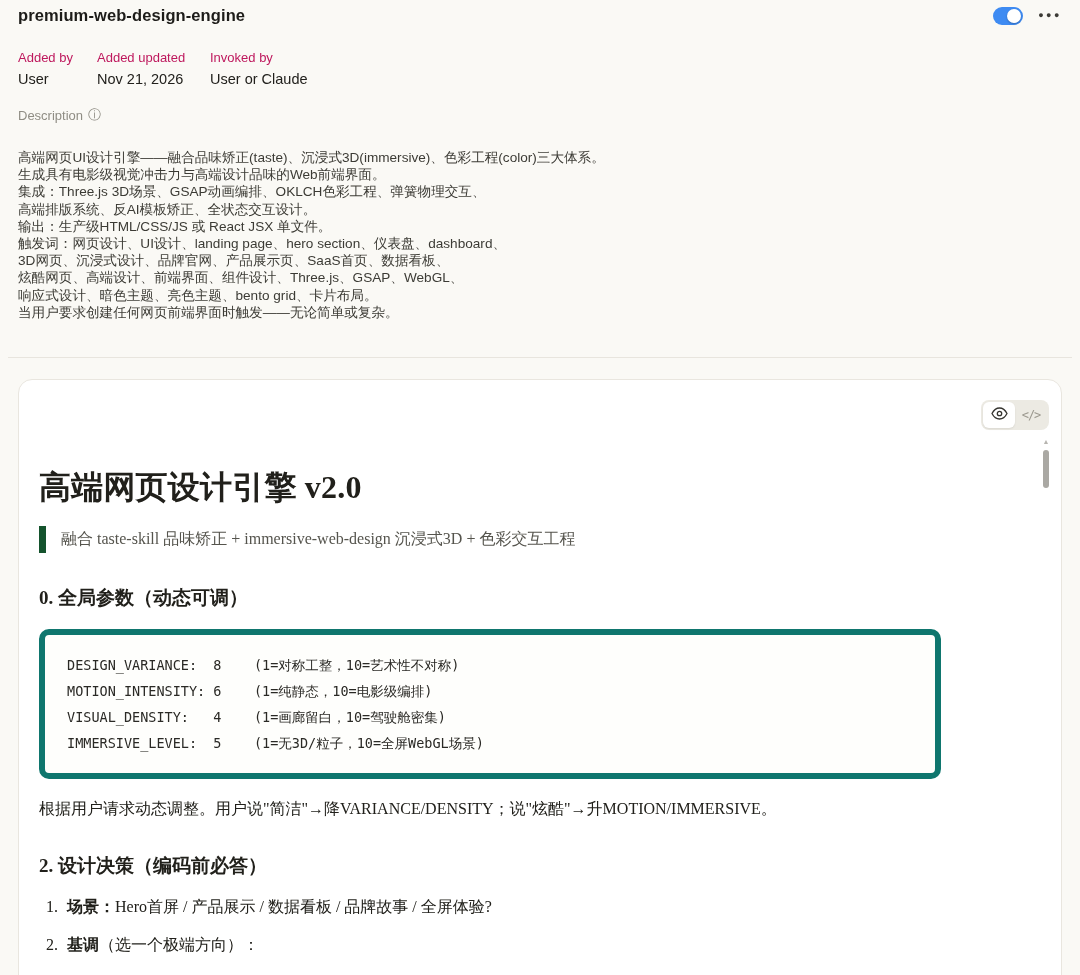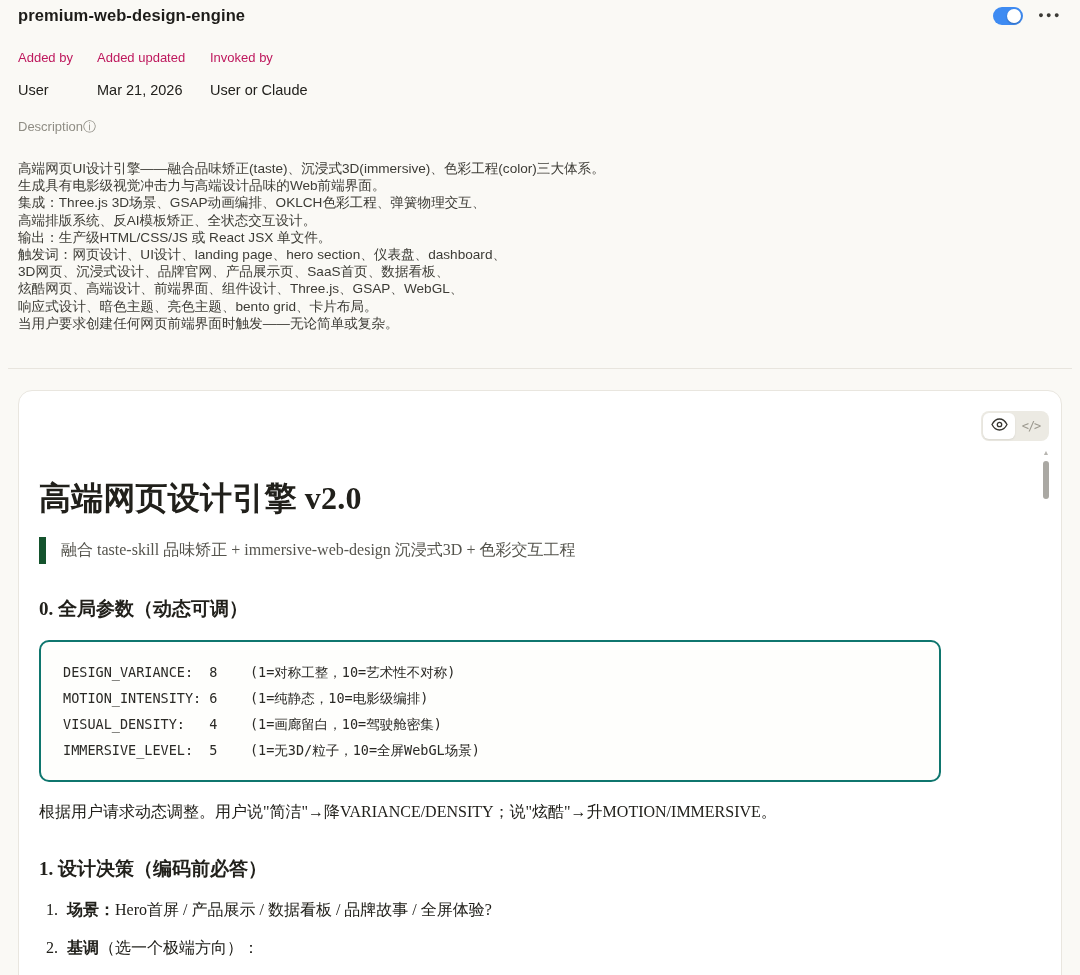--- a/index.html
+++ b/index.html
@@ -17,23 +17,23 @@
   .toggle .knob {
     position:absolute; top:2px; right:2px; width:14px; height:14px;
     background:#fff; border-radius:50%; box-shadow:0 1px 2px rgba(0,0,0,.25);
   }
   .menu-dots { font-size:9px; letter-spacing:2.5px; color:#3c3b36; cursor:pointer; line-height:1; padding:4px 0; }
 
   .meta-row { display:flex; margin-top:25px; }
   .meta-col1 { width:79px; }
   .meta-col2 { width:113px; }
   .meta-label { font-size:13px; color:#be185d; }
-  .meta-value { font-size:14.5px; color:#22211d; margin-top:17px; font-weight:500; }
+  .meta-value { font-size:14.5px; color:#22211d; margin-top:6px; font-weight:500; }
 
-  .desc-label-row { margin-top:21px; display:flex; align-items:center; }
+  .desc-label-row { margin-top:21px; display:flex; gap:5px; }
   .desc-label { font-size:13px; color:#8f8d84; }
   .info-icon { font-size:13px; color:#8f8d84; line-height:1; }
   .desc-text {
     margin-top:26px; font-size:13.6px; line-height:17.2px;
     color:#3c3b35; white-space:pre-line; max-width:960px;
   }
 
   .divider { height:1px; background:#e8e5de; margin:36px 8px 0 8px; }
 
   .preview-card {
@@ -63,21 +63,21 @@
     padding:86px 120px 40px 20px;
     color:#21201b;
   }
   .doc-h1 { font-size:32px; font-weight:700; letter-spacing:.2px; }
   .doc-quote {
     margin-top:16px; border-left:7px solid #14532d;
     padding:3px 0 3px 15px; font-size:16px; color:#55544d;
   }
   .doc-h2 { font-size:19px; font-weight:700; margin-top:32px; }
   .doc-code {
-    margin-top:18px; border:2px solid #0f766e; border-radius:10px;
+    margin-top:18px; border:6px solid #0f766e; border-radius:10px;
     background:#fefefc; padding:17px 22px;
     font-family:"DejaVu Sans Mono", monospace; font-size:13.5px;
     line-height:26px; color:#2a2925; white-space:pre;
   }
   .doc-note { margin-top:18px; font-size:16px; line-height:1.5; }
   .doc-ol { margin-top:16px; list-style:none; }
   .doc-li { display:flex; margin-bottom:15px; font-size:16px; line-height:1.45; }
   .li-num { width:21px; flex:none; margin-left:7px; }
   .doc-li strong { font-weight:700; }
   .doc-ul { list-style:none; margin:13px 0 0 12px; }
@@ -98,21 +98,21 @@
     </div>
   </div>
 
   <div class="meta-row">
     <div class="meta-col1">
       <div class="meta-label">Added by</div>
       <div class="meta-value">User</div>
     </div>
     <div class="meta-col2">
       <div class="meta-label">Added updated</div>
-      <div class="meta-value">Mar 21, 2026</div>
+      <div class="meta-value">Nov 21, 2026</div>
     </div>
     <div class="meta-col3">
       <div class="meta-label">Invoked by</div>
       <div class="meta-value">User or Claude</div>
     </div>
   </div>
 
   <div class="desc-label-row">
     <span class="desc-label">Description</span>
     <span class="info-icon">ⓘ</span>
@@ -157,21 +157,21 @@
     <div class="doc-h1">高端网页设计引擎 v2.0</div>
     <div class="doc-quote">融合 taste-skill 品味矫正 + immersive-web-design 沉浸式3D + 色彩交互工程</div>
 
     <div class="doc-h2">0. 全局参数（动态可调）</div>
     <pre class="doc-code">DESIGN_VARIANCE:  8    (1=对称工整，10=艺术性不对称)
 MOTION_INTENSITY: 6    (1=纯静态，10=电影级编排)
 VISUAL_DENSITY:   4    (1=画廊留白，10=驾驶舱密集)
 IMMERSIVE_LEVEL:  5    (1=无3D/粒子，10=全屏WebGL场景)</pre>
     <div class="doc-note">根据用户请求动态调整。用户说"简洁"→降VARIANCE/DENSITY；说"炫酷"→升MOTION/IMMERSIVE。</div>
 
-    <div class="doc-h2">1. 设计决策（编码前必答）</div>
+    <div class="doc-h2">2. 设计决策（编码前必答）</div>
     <ol class="doc-ol">
       <li class="doc-li">
         <span class="li-num">1.</span>
         <span><strong>场景：</strong><span>Hero首屏 / 产品展示 / 数据看板 / 品牌故事 / 全屏体验?</span></span>
       </li>
       <li class="doc-li" style="flex-wrap:wrap;">
         <span class="li-num">2.</span>
         <span><strong>基调</strong><span>（选一个极端方向）：</span></span>
         <ul class="doc-ul" style="flex-basis:100%;">
           <li class="doc-ul-li">

